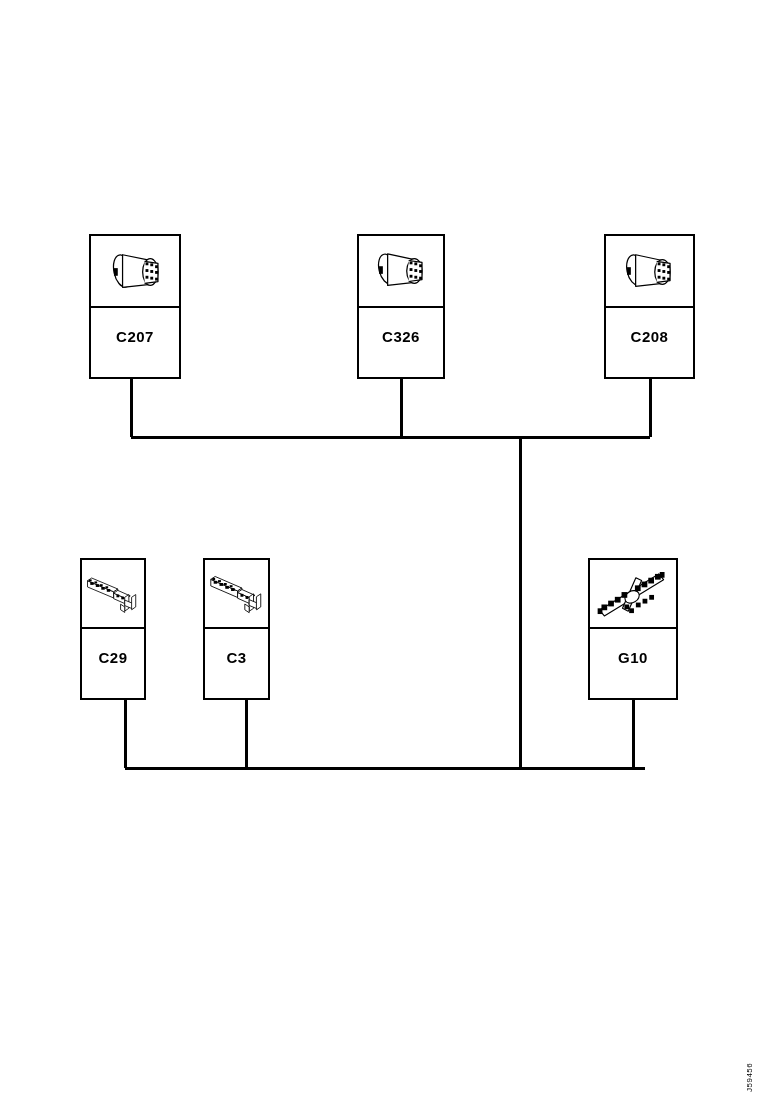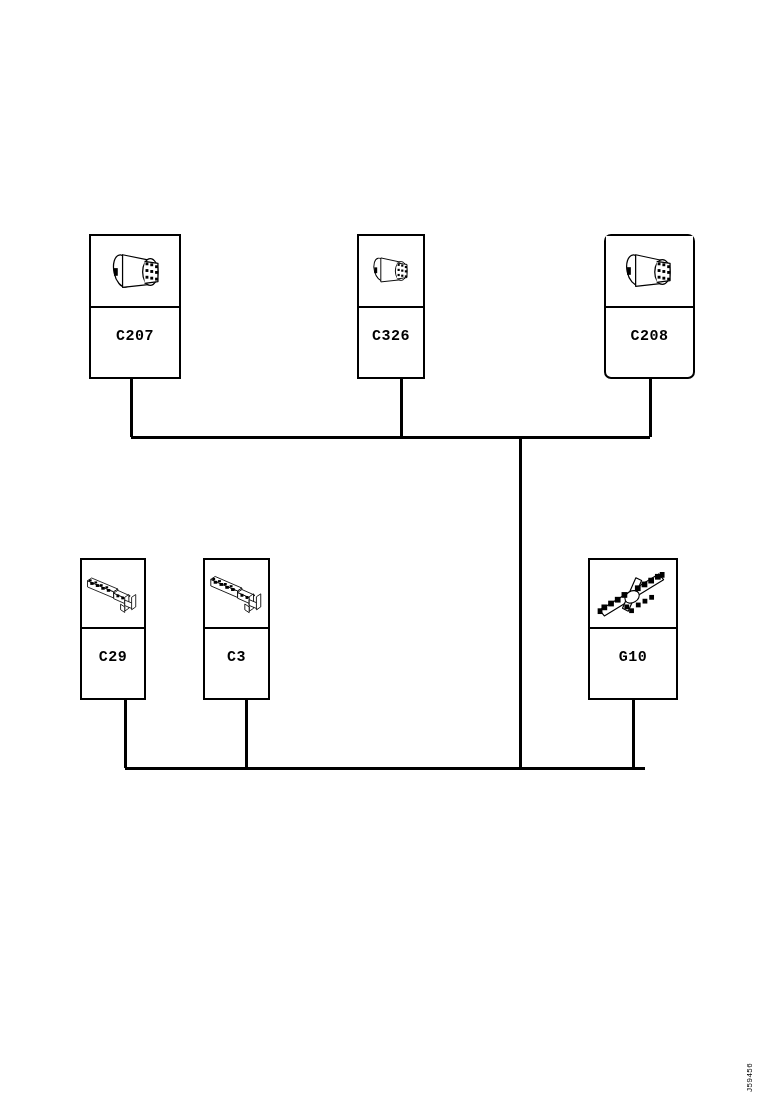--- a/index.html
+++ b/index.html
@@ -43,21 +43,21 @@
   }
   .node-label {
     flex: 1 1 auto;
     display: flex;
     align-items: center;
     justify-content: center;
     font-size: 15px;
     font-weight: 700;
     letter-spacing: 0.5px;
     color: #000000;
-    font-family: Liberation Mono, monospace;
+    font-family: Liberation Sans, sans-serif;
     padding-bottom: 12px;
   }
   #wires {
     position: absolute;
     left: 0;
     top: 0;
     width: 778px;
     height: 1100px;
     pointer-events: none;
   }
@@ -115,21 +115,21 @@
           <rect x="57" y="41" width="3" height="3"></rect>
           <rect x="62" y="42" width="3" height="3"></rect>
           <rect x="67" y="43" width="3" height="3"></rect>
           <rect x="24" y="33" width="4" height="8"></rect>
         </g>
       </svg>
     </div>
     <div class="node-label">C207</div>
   </div>
 
-  <div class="node" id="node-c326" style="left: 357px; top: 234px; width: 68px; height: 145px;">
+  <div class="node" id="node-c326" style="left: 357px; top: 234px; width: 88px; height: 145px;">
     <div class="node-art" style="height: 72px;">
       <svg viewBox="0 0 88 72" preserveAspectRatio="xMidYMid meet">
         <g stroke="#000000" stroke-width="1.3" fill="#ffffff" stroke-linejoin="round">
           <ellipse cx="30" cy="34" rx="9" ry="16" transform="rotate(-14 30 34)"></ellipse>
           <path d="M30 18 L58 24 L58 48 L30 51 Z"></path>
           <ellipse cx="58" cy="36" rx="8" ry="13"></ellipse>
           <path d="M52 25 L66 27 L66 45 L52 47"></path>
         </g>
         <g fill="#000000">
           <rect x="53" y="26" width="3" height="3"></rect>
@@ -141,21 +141,21 @@
           <rect x="53" y="40" width="3" height="3"></rect>
           <rect x="58" y="41" width="3" height="3"></rect>
           <rect x="63" y="42" width="3" height="3"></rect>
           <rect x="21" y="31" width="4" height="8"></rect>
         </g>
       </svg>
     </div>
     <div class="node-label">C326</div>
   </div>
 
-  <div class="node" id="node-c208" style="left: 604px; top: 234px; width: 91px; height: 145px; border-radius: 7px;">
+  <div class="node" id="node-c208" style="left: 604px; top: 234px; width: 91px; height: 145px;">
     <div class="node-art" style="height: 72px;">
       <svg viewBox="0 0 91 72" preserveAspectRatio="xMidYMid meet">
         <g stroke="#000000" stroke-width="1.3" fill="#ffffff" stroke-linejoin="round">
           <ellipse cx="31" cy="35" rx="9" ry="16" transform="rotate(-12 31 35)"></ellipse>
           <path d="M31 19 L59 25 L59 49 L31 52 Z"></path>
           <ellipse cx="59" cy="37" rx="8" ry="13"></ellipse>
           <path d="M53 26 L67 28 L67 46 L53 48"></path>
         </g>
         <g fill="#000000">
           <rect x="54" y="27" width="3" height="3"></rect>

